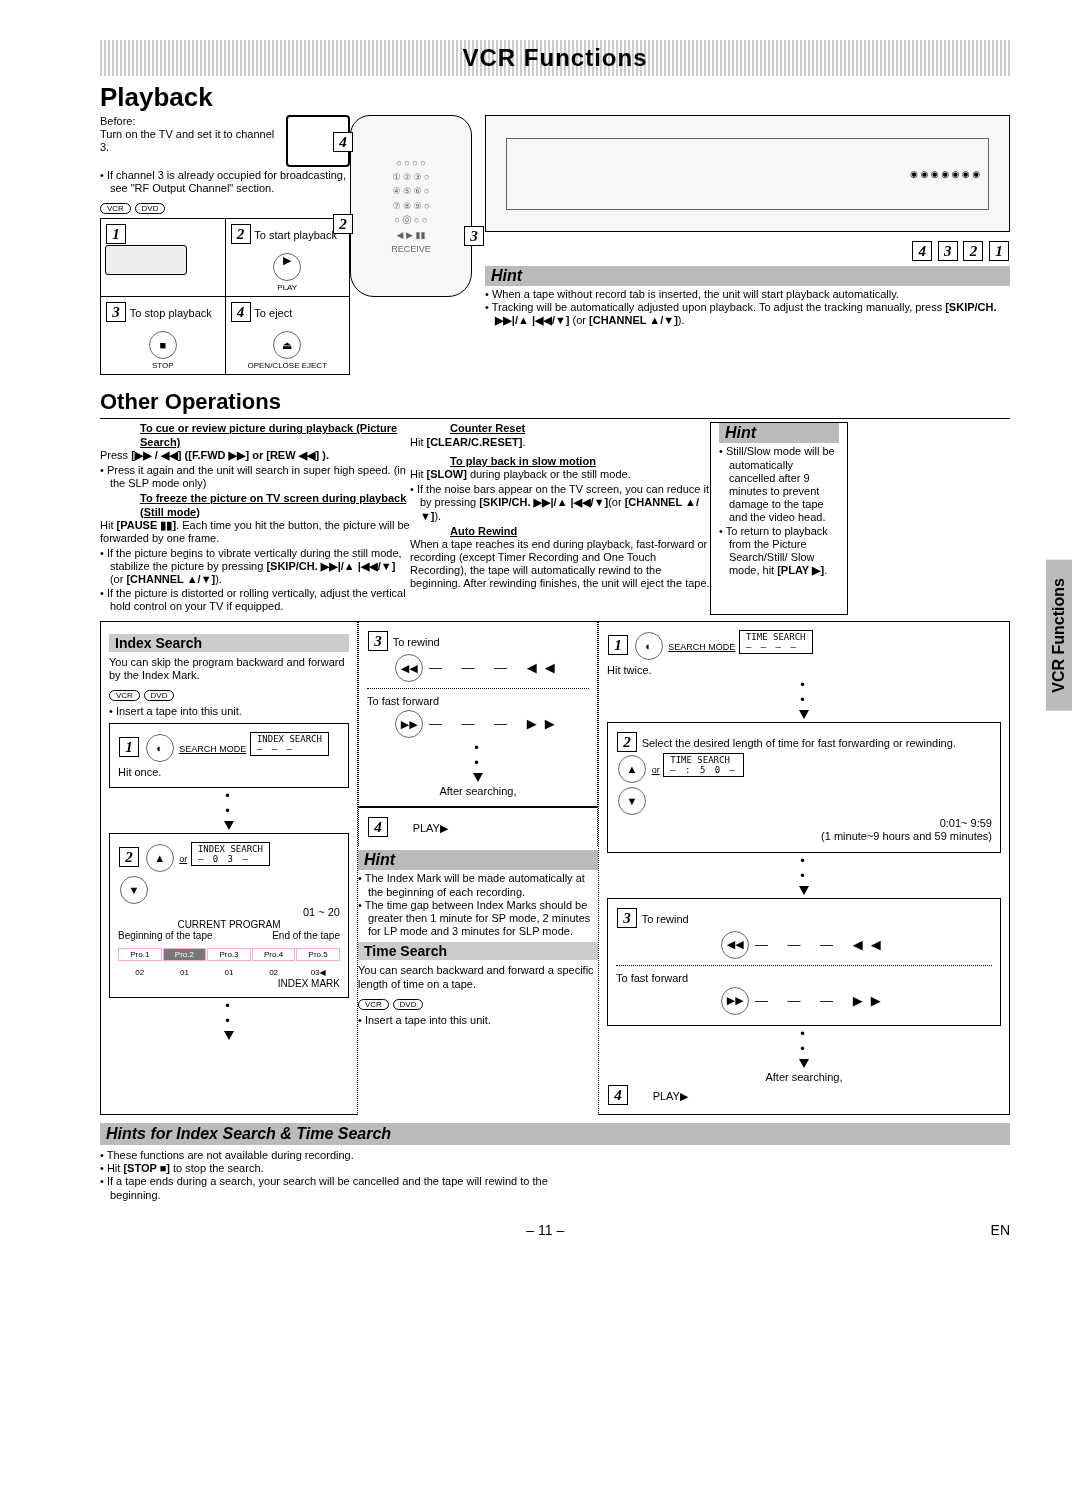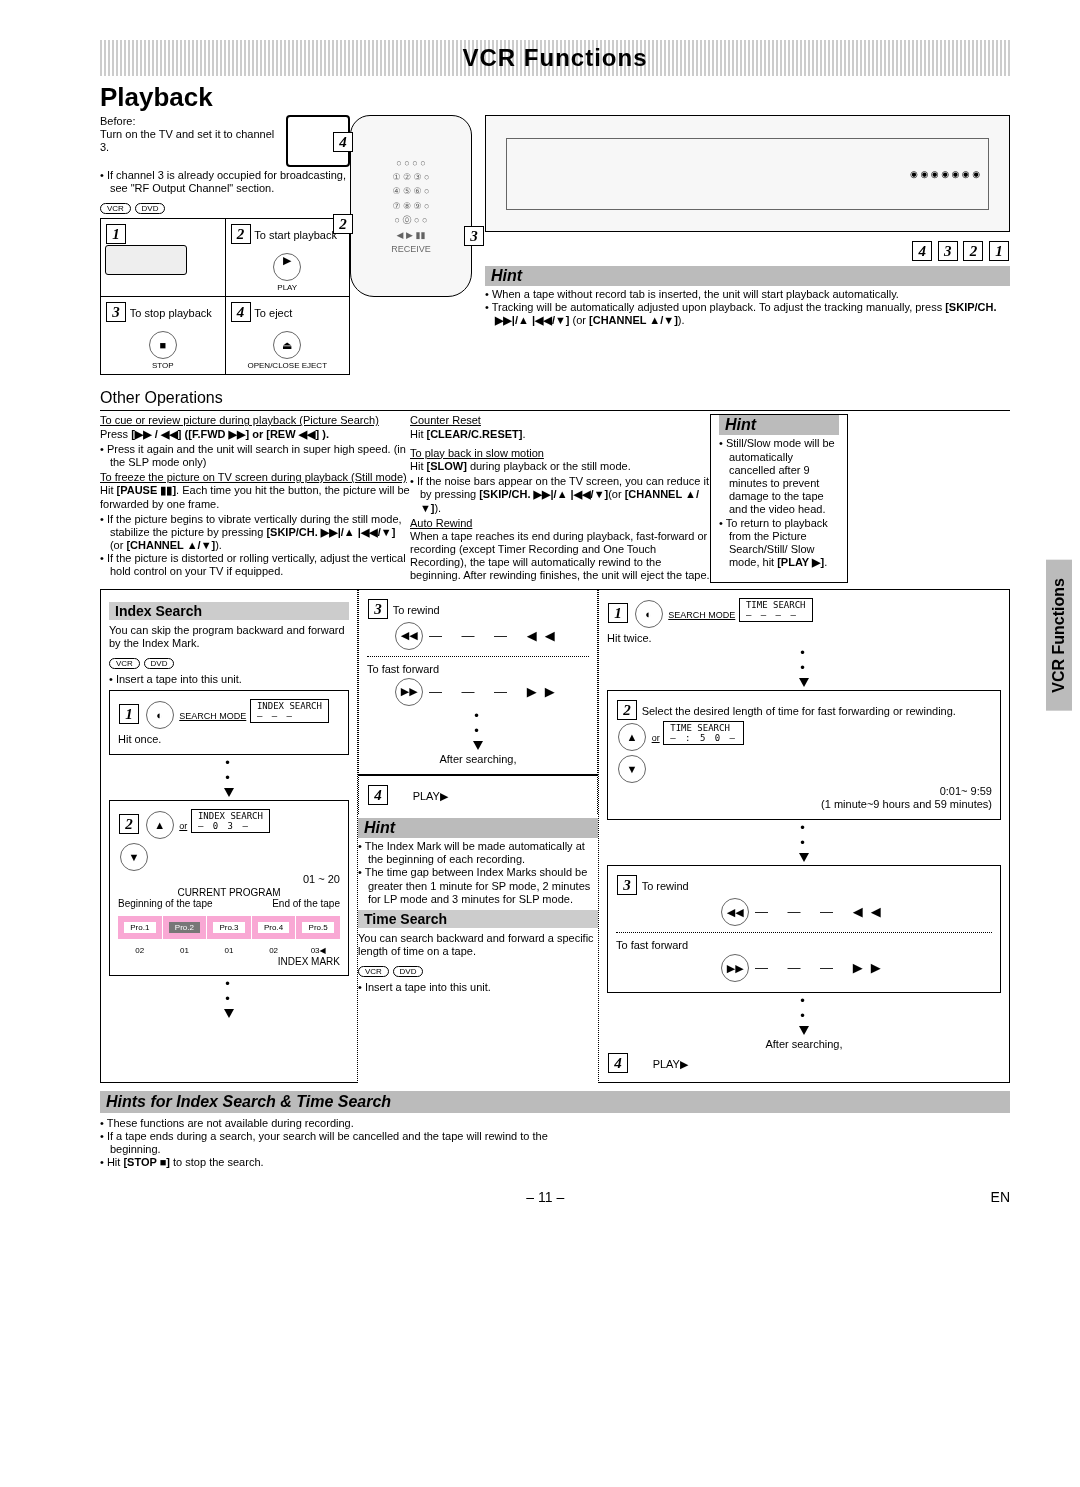--- a/index.html
+++ b/index.html
@@ -14,34 +14,34 @@
   .page-band {
     font-size:24px;
     font-weight:bold;
     text-align:center;
     letter-spacing:1px;
     padding:4px 0;
     background: repeating-linear-gradient(90deg,#ccc 0 2px,#fff 2px 4px);
     margin:0 0 6px 0;
   }
   h1.section { font-size:26px; font-weight:bold; margin:0 0 2px 0; }
-  h2.subsec { font-size:16px; font-weight:normal; margin:14px 0 2px 0; }
+  h2.subsec { font-size:22px; font-weight:bold; margin:14px 0 2px 0; }
   .gray-title { background:#bbb; font-weight:bold; font-style:italic; padding:2px 6px; font-size:16px; margin:4px 0; }
   .gray-sub { background:#ccc; font-weight:bold; padding:1px 6px; font-size:14px; margin:4px 0; }
   .box { border:1px solid #000; padding:8px; position:relative; }
   .stepnum {
     display:inline-block; width:18px; height:18px; border:1px solid #000;
     text-align:center; line-height:18px; font-weight:bold; font-style:italic;
     font-family:"Times New Roman",serif; font-size:15px; margin:1px;
     background:#fff;
   }
   .hint-head { background:#bbb; font-style:italic; font-weight:bold; padding:1px 6px; font-size:16px; margin:4px 0 2px 0; display:block;}
   .tiny { font-size:10px; line-height:1.15;}
   .small { font-size:11px; line-height:1.2;}
-  .uline { text-decoration:underline; font-weight:normal;}
+  .uline { text-decoration:underline; font-weight:bold;margin-left:40px;}
   ul.bul { list-style:none; padding:0; margin:2px 0; }
   ul.bul li { padding-left:0.9em; text-indent:-0.9em; font-size:11px; line-height:1.2;}
   ul.bul li::before { content:"• "; }
   .row { display:flex; }
   .col { flex:1 1 0; min-width:0;}
   .remote, .vcrunit {
     border:1px solid #000; background:#f7f7f7;
     display:flex; align-items:center; justify-content:center;
   }
   .remote { width:120px; height:180px; border-radius:20px 20px 24px 24px; }
@@ -55,21 +55,21 @@
   .centered { text-align:center;}
   .icon {
     display:inline-flex; border:1px solid #666; border-radius:50%;
     width:26px; height:26px; align-items:center; justify-content:center;
     font-size:11px; margin:2px;
   }
   .arrow-down { width:0;height:0;border-left:5px solid transparent;border-right:5px solid transparent;border-top:9px solid #000; display:inline-block;}
   .thin { border-top:1px solid #000; margin:3px 0;}
   .ovalbtn { display:inline-block; border:1px solid #000; border-radius:10px; font-size:8px; padding:0 6px;}
   .probar { display:flex; gap:1px; font-size:8px; margin-top:6px; }
-  .probar span { border:6px solid #f9a8d4; padding:1px 3px; flex:1; text-align:center;}
+  .probar span { border:1px solid #f9a8d4; padding:1px 3px; flex:1; text-align:center;}
   .probar span.active { background:#777; color:#fff;}
   .tv { border:2px solid #000; border-radius:4px; width:60px; height:48px; display:inline-block;}
   .vcrimg { border:1px solid #000; background:#eee; width:80px; height:28px; border-radius:3px; display:inline-block;}
   .minilbl { font-size:8px; display:block; text-align:center;}
   .dots { letter-spacing:3px; text-align:center;}
   table.quad { border-collapse:collapse; width:100%;}
   table.quad td { border:1px solid #000; padding:4px; vertical-align:top; font-size:11px;}
   .lcd {
     display:inline-block; border:1px solid #000; padding:1px 6px;
     font-size:9px; background:#fff; font-family:monospace;
@@ -376,24 +376,24 @@
     <div>
       <span class="stepnum">4</span>
       <span class="small" style="margin-left:20px">PLAY▶</span>
     </div>
   </div>
 </div>
 
 <div class="gray-title" style="margin-top:8px">Hints for Index Search &amp; Time Search</div>
 <ul class="bul tiny" style="max-width:500px">
   <li>These functions are not available during recording.</li>
-  <li>If a tape ends during a search, your search will be cancelled and the tape will rewind to the beginning.</li>
   <li>
     <span>Hit </span><b>[STOP ■]</b><span> to stop the search.</span>
   </li>
+  <li>If a tape ends during a search, your search will be cancelled and the tape will rewind to the beginning.</li>
 </ul>
 
 <div class="pagetab">VCR Functions</div>
 
 <div class="pagerow">
   <span></span>
   <span>– 11 –</span>
   <span>EN</span>
 </div>
 

